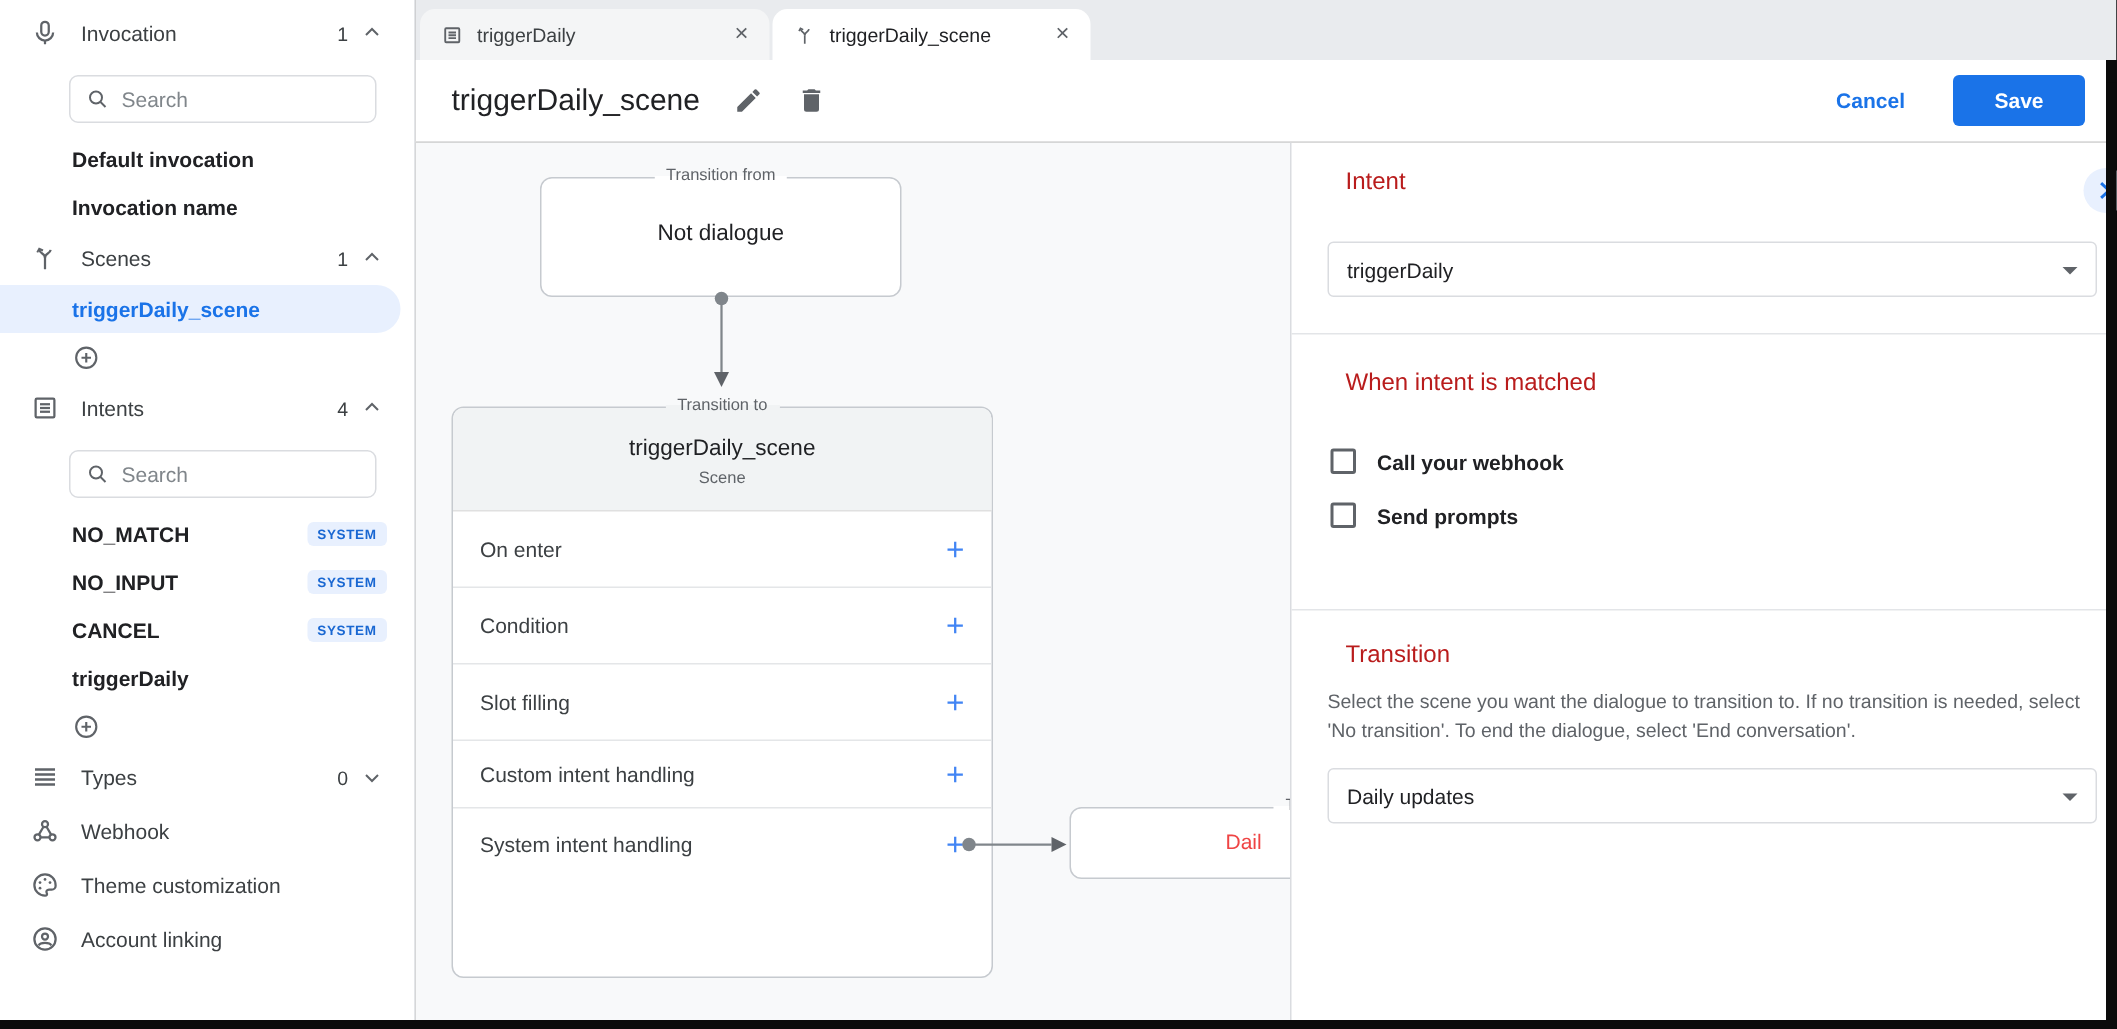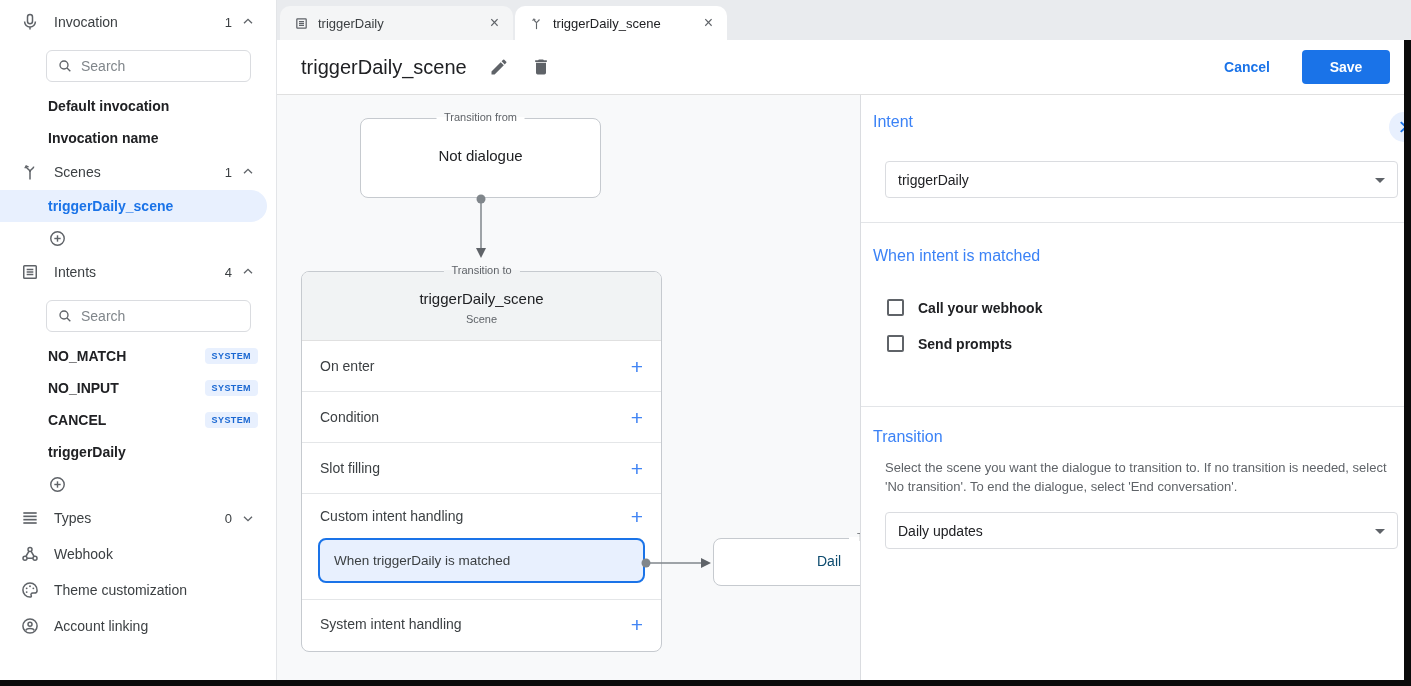--- a/index.html
+++ b/index.html
@@ -55,28 +55,28 @@
   .scene-head .s { font-size:11px; color:#5f6368; margin-top:6px; }
   .scene-row { display:flex; align-items:center; justify-content:space-between; padding:0 18px; height:51px; border-top:1px solid #e4e6e8; font-size:14px; color:#3c4043; }
   .row-plus { color:#4285f4; font-size:21px; font-weight:400; line-height:1; cursor:pointer; }
   .custom-block { border-top:1px solid #e4e6e8; }
   .custom-label { display:flex; align-items:center; justify-content:space-between; padding:0 18px; height:44px; font-size:14px; color:#3c4043; }
   .handler-card { margin:0 16px 16px 16px; height:45px; border:2px solid #1a73e8; background:#e8f0fe; border-radius:8px; display:flex; align-items:center; padding-left:14px; font-size:13.5px; color:#3c4043; cursor:pointer; }
   .sys-row { border-top:1px solid #e4e6e8; height:49px; display:flex; align-items:center; justify-content:space-between; padding:0 18px; font-size:14px; color:#3c4043; }
 
   .target-box { left:436px; top:443px; width:280px; height:48px; }
   .target-box .legend { left:135px; transform:none; background:linear-gradient(#f8f9fa 52%, #fff 52%); }
-  .target-box .fbody { position:absolute; left:103px; top:14px; font-size:14px; color:#0c4a6e; }
+  .target-box .fbody { position:absolute; left:103px; top:14px; font-size:14px; color:#ef4444; }
 
   .conn { position:absolute; }
 
   
   .panel { position:absolute; left:860px; top:95px; width:544px; height:585px; background:#fff; border-left:1px solid #dadce0; }
   .panel-divider { position:absolute; left:0; width:100%; height:1px; background:#e3e5e8; }
-  .ph { position:absolute; left:12px; font-size:16px; color:#3b82f6; }
+  .ph { position:absolute; left:36px; font-size:16px; color:#b91c1c; }
   .pdesc { position:absolute; left:24px; width:524px; font-size:13px; line-height:19px; color:#5f6368; }
   .dropdown { position:absolute; left:24px; width:513px; height:37px; border:1px solid #dadce0; border-radius:4px; background:#fff; display:flex; align-items:center; padding:0 30px 0 12px; font-size:14px; color:#202124; cursor:pointer; }
   .dropdown .caret { position:absolute; right:12px; top:16px; width:0; height:0; border-left:5px solid transparent; border-right:5px solid transparent; border-top:5px solid #5f6368; }
   .chk-row { position:absolute; left:26px; display:flex; align-items:center; cursor:pointer; }
   .chk-box { width:17px; height:17px; border:2px solid #5f6368; border-radius:2px; background:#fff; }
   .chk-label { margin-left:14px; font-size:14px; font-weight:700; color:#202124; }
   .collapse-btn { position:absolute; left:528px; top:17px; width:30px; height:30px; border-radius:50%; background:#e8f0fe; cursor:pointer; }
   .collapse-btn svg { width:18px; height:18px; margin:6px 0 0 5px; color:#1a73e8; }
 
   .black-right { position:absolute; left:1404px; top:55px; width:7px; height:625px; background:#0b0b0b; }
@@ -325,23 +325,20 @@
       </div>
       <div class="scene-row">
         <span>Slot filling</span>
         <span class="row-plus">+</span>
       </div>
       <div class="custom-block">
         <div class="custom-label">
           <span>Custom intent handling</span>
           <span class="row-plus">+</span>
         </div>
-        <div class="handler-card">
-          <span>When triggerDaily is matched</span>
-        </div>
       </div>
       <div class="sys-row">
         <span>System intent handling</span>
         <span class="row-plus">+</span>
       </div>
     </div>
 
     <svg class="conn" style="left:362px; top:460px;" width="76" height="16">
       <circle cx="7" cy="8" r="4.5" fill="#80868b"></circle>
       <line x1="7" y1="8" x2="62" y2="8" stroke="#80868b" stroke-width="1.5"></line>

